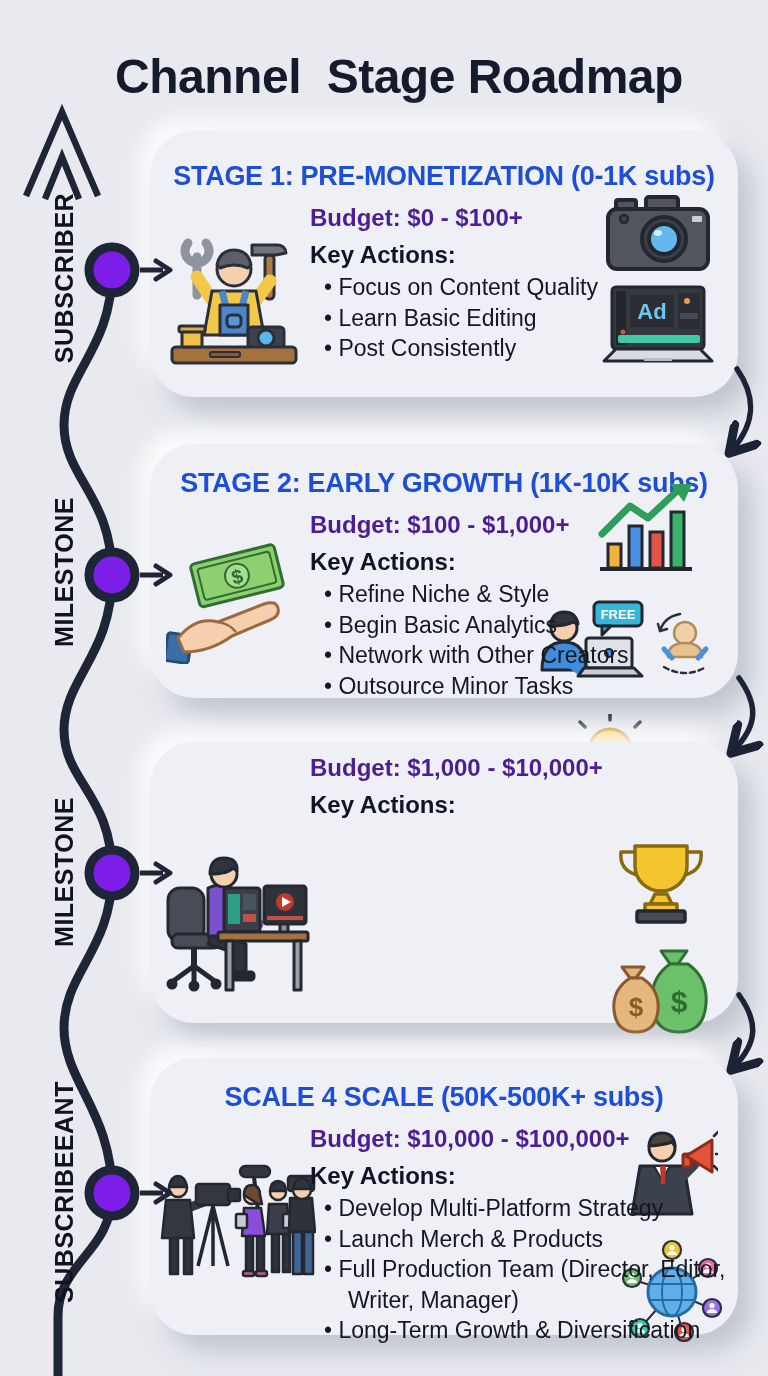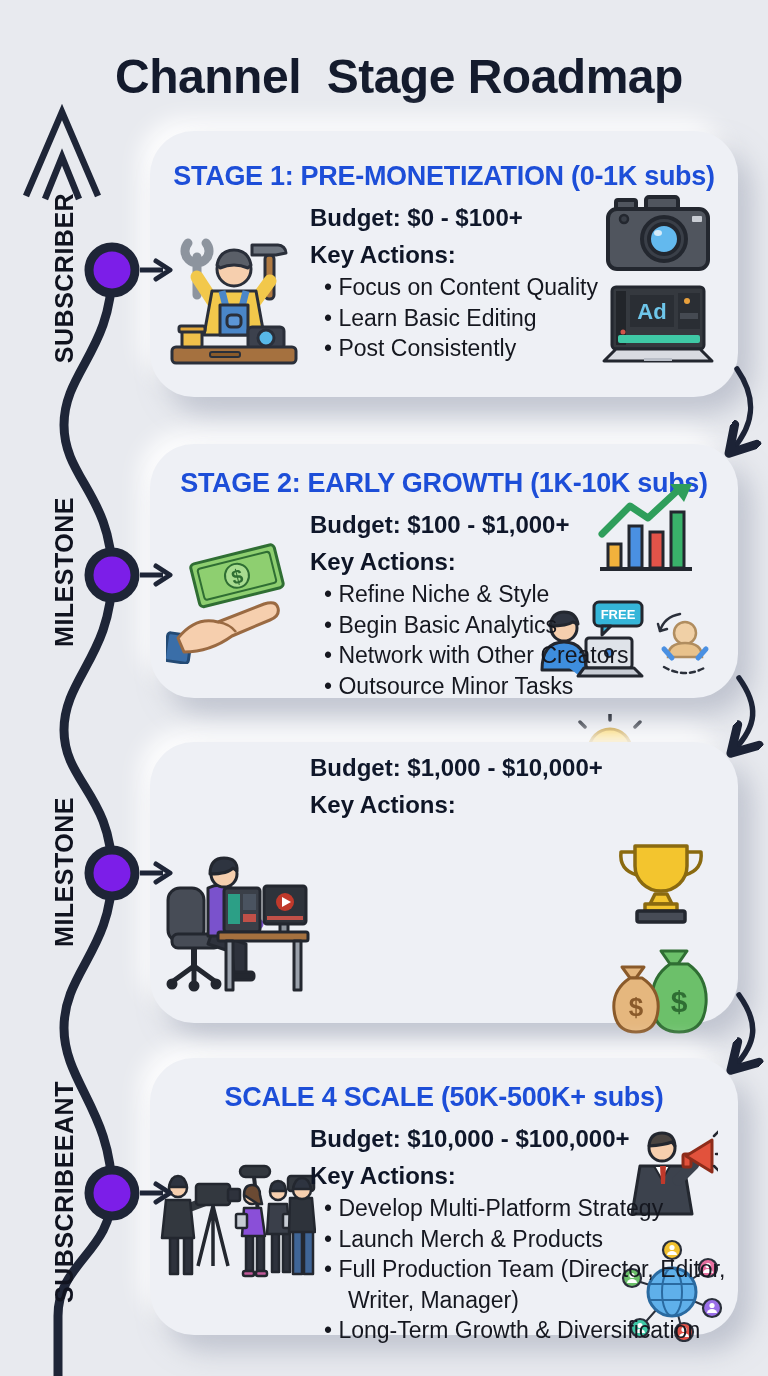--- a/index.html
+++ b/index.html
@@ -12,21 +12,21 @@
   .tl-label{position:absolute;z-index:6;left:64px;font-weight:bold;font-size:25px;color:#10131f;
             white-space:nowrap;transform:translate(-50%,-50%) rotate(-90deg);letter-spacing:0.5px;}
   .card{position:absolute;left:150px;width:588px;background:#eef0f5;border-radius:44px;z-index:2;
         box-shadow:14px 16px 26px rgba(154,160,178,.5),-10px -12px 22px rgba(255,255,255,.95);}
   .card1{top:131px;height:266px}.card2{top:444px;height:254px}
   .card3{top:742px;height:281px}.card4{top:1058px;height:277px}
   .card-heading{margin:0;padding:24px 18px 0;text-align:center;font-size:27px;font-weight:bold;
                 color:#1d4ed8;letter-spacing:-0.3px;}
   .card1 .card-heading{padding-top:30px}
   .card-text{position:relative;margin:12px 14px 0 160px;z-index:3;}
-  .budget{margin:0;font-size:24px;font-weight:bold;color:#0f172a;}
+  .budget{margin:0;font-size:24px;font-weight:bold;color:#4c1d95;}
   .key-label{margin:9px 0 3px;font-size:24px;font-weight:bold;color:#0e1526;}
   ul.actions{list-style:none;margin:0;padding:0 0 0 14px;}
   ul.actions li{font-size:23px;color:#15171f;line-height:1.33;padding-left:24px;text-indent:-24px;}
   ul.actions li::before{content:"•\00a0 ";}
   .illus{position:absolute;z-index:2;}
   .illus1{left:14px;top:100px}.illus2{left:16px;top:98px}.illus3{left:10px;top:90px}.illus4{left:6px;top:106px}
   .right-icons{position:absolute;z-index:2;display:flex;flex-direction:column;align-items:center;}
   .right1{right:22px;top:64px;gap:12px}
   .right2{right:24px;top:38px;gap:24px;align-items:flex-end}
   .right2 .pair{display:flex;align-items:center;gap:6px;}

